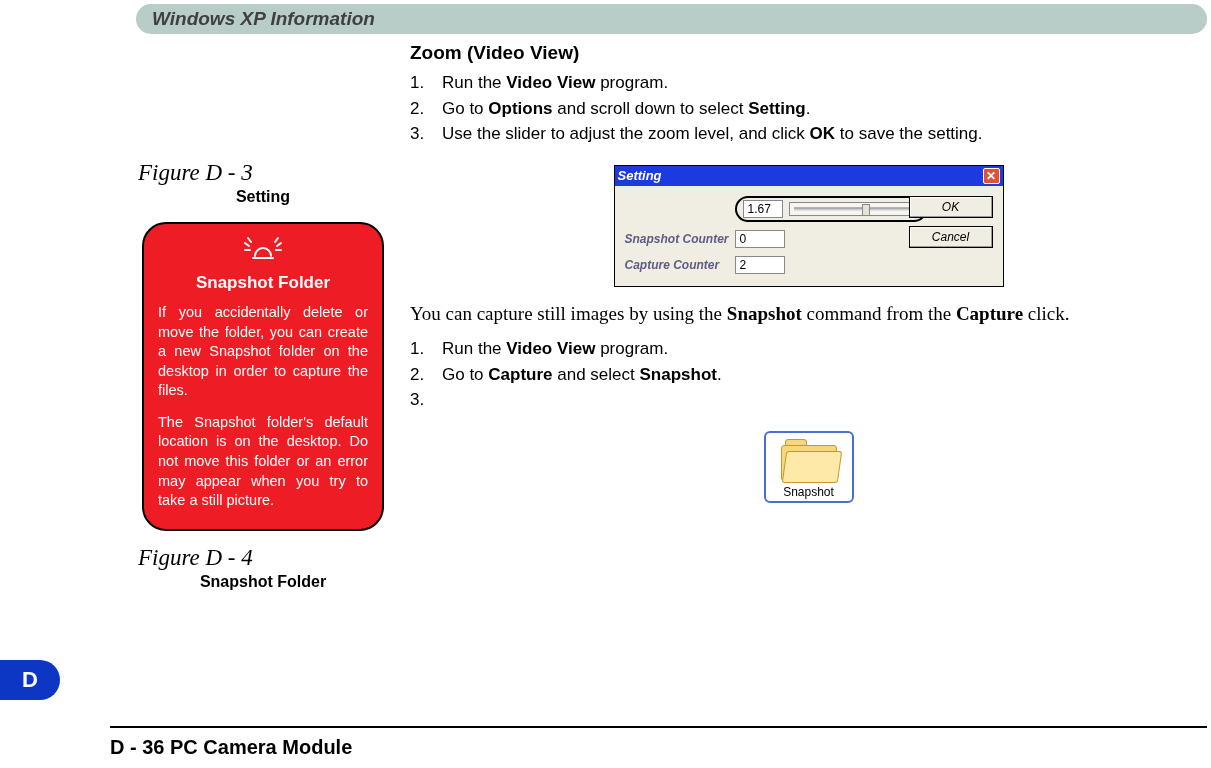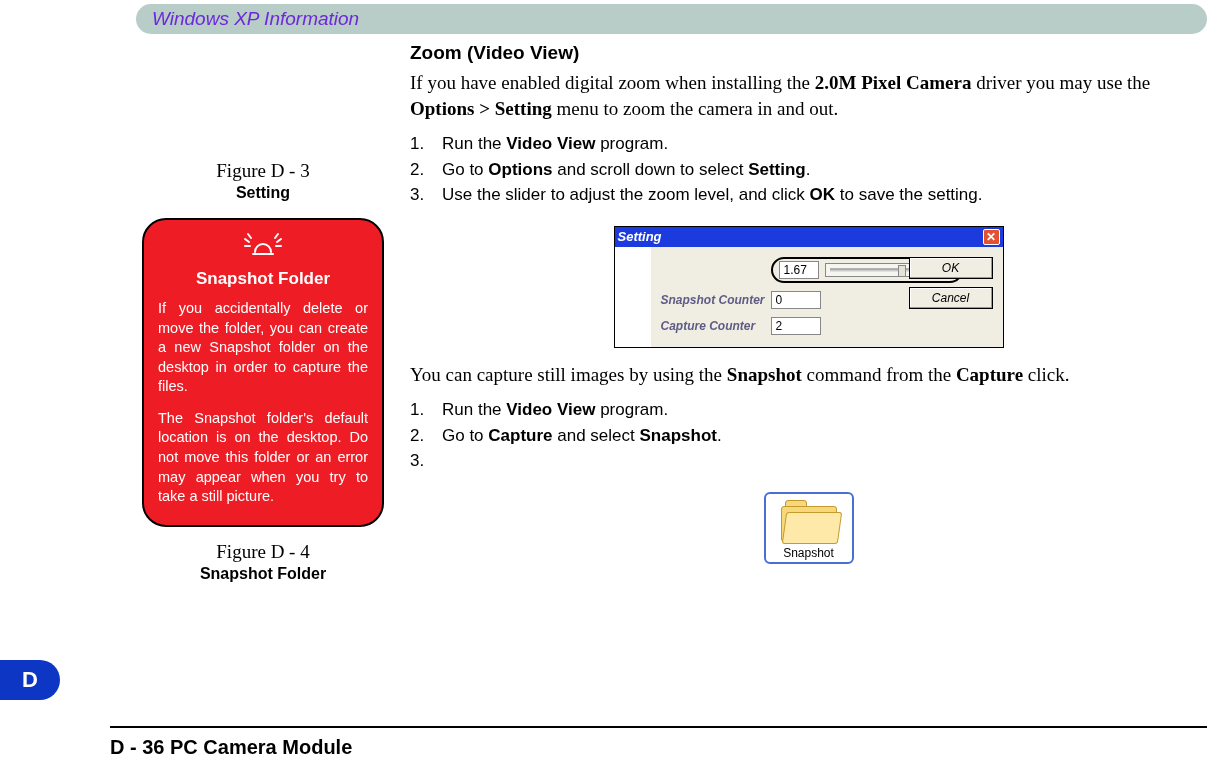--- a/index.html
+++ b/index.html
@@ -20,24 +20,24 @@
     right: 4px;
     height: 30px;
     background: #b8ccc8;
     border-radius: 15px;
     display: flex;
     align-items: center;
     padding-left: 16px;
   }
   .header-bar span {
     font-family: Arial, Helvetica, sans-serif;
-    font-weight: normal;
+    font-weight: bold;
     font-style: italic;
     font-size: 19px;
-    color: #6d28d9;
+    color: #404040;
   }
   .left-tab {
     position: absolute;
     left: 0;
     top: 660px;
     width: 60px;
     height: 40px;
     background: #0e36c4;
     border-radius: 0 20px 20px 0;
     display: flex;
@@ -104,21 +104,20 @@
     font-weight: bold;
     display: flex;
     align-items: center;
     justify-content: center;
     border-radius: 2px;
   }
   .dlg-body {
     background: #f0ede2;
     padding: 10px 10px 12px;
     position: relative;
-    margin-left: 36px;
   }
   .dlg-row { display: flex; align-items: center; margin-bottom: 8px; font-family: Arial, sans-serif; font-size: 12px; color: #5e5b87; }
   .dlg-row .lbl { width: 110px; font-weight: bold; font-style: italic; }
   .dlg-row .fld {
     background: #fff;
     border: 1px solid #888;
     height: 18px;
     padding: 0 4px;
     font-family: Arial, sans-serif;
     font-size: 12px;
@@ -193,22 +192,22 @@
   }
   .snapshot-icon .txt { font-family: Arial, sans-serif; font-size: 12px; }
   
   .leftcol {
     position: absolute;
     left: 138px;
     top: 160px;
     width: 250px;
   }
   .fig-cap {
-    text-align: center;
-    font-size: 19px;
+    font-style: italic;
+    font-size: 23px;
     margin-bottom: 2px;
   }
   .fig-sub {
     text-align: center;
     font-family: Arial, sans-serif;
     font-weight: bold;
     font-size: 16px;
     margin-bottom: 16px;
   }
   .callout {
@@ -285,23 +284,20 @@
       <p>The Snapshot folder's default location is on the desktop. Do not move this folder or an error may appear when you try to take a still picture.</p>
     </div>
   </div>
 
   <div class="fig-cap">Figure D - 4</div>
   <div class="fig-sub" style="margin-bottom:0">Snapshot Folder</div>
 </div>
 
 <div class="main">
   <div class="h2">Zoom (Video View)</div>
-  <div class="para">
-    <span>If you have enabled digital zoom when installing the </span><b>2.0M Pixel Camera</b><span> driver you may use the </span><b>Options &gt; Setting</b><span> menu to zoom the camera in and out.</span>
-  </div>
   <div class="ol">
     <div class="row">
         <span class="num">1.</span>
         <span><span>Run the </span><b>Video View</b><span> program.</span></span>
       </div>
     <div class="row">
         <span class="num">2.</span>
         <span><span>Go to </span><b>Options</b><span> and scroll down to select </span><b>Setting</b><span>.</span></span>
       </div>
     <div class="row">

